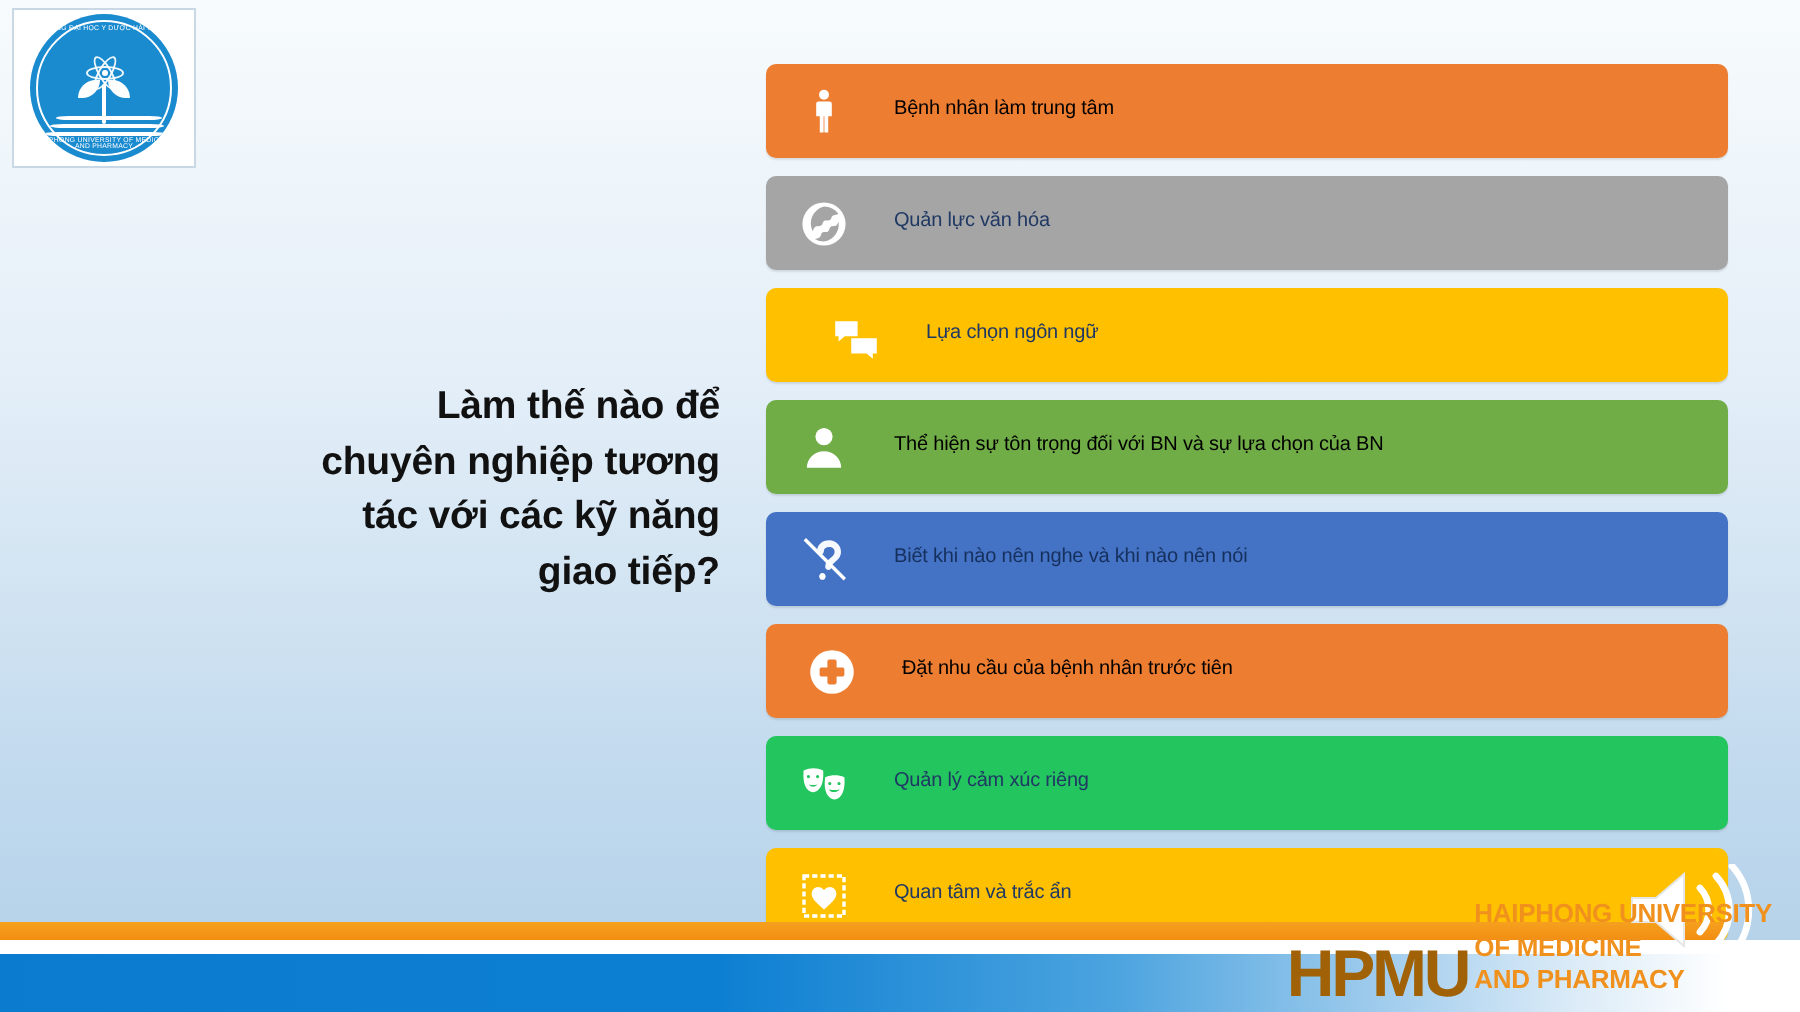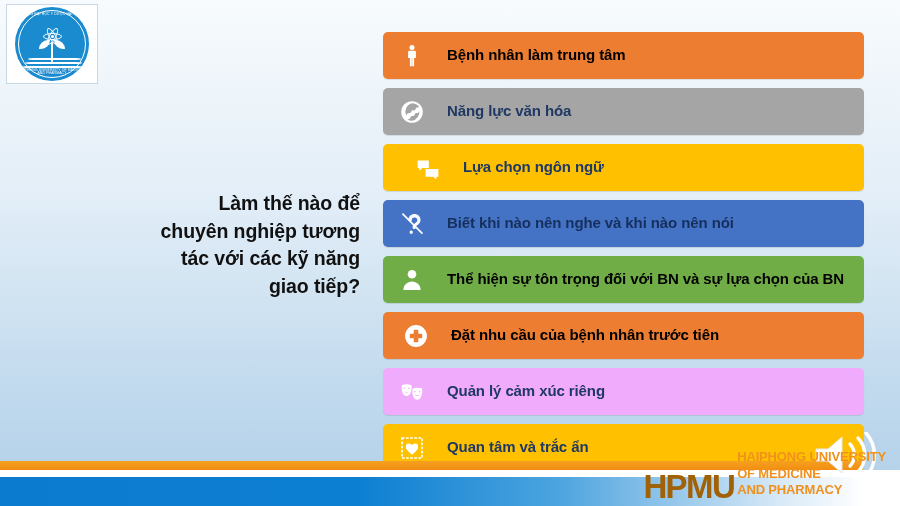--- a/index.html
+++ b/index.html
@@ -88,21 +88,21 @@
     padding:4px 14px 4px 16px;
     box-shadow:0 1px 1px rgba(0,0,0,.10);
   }
   .bar .ico{
     flex:0 0 26px; width:26px; height:26px;
     display:flex; align-items:center; justify-content:center;
     margin-right:22px;
   }
   .bar .ico svg{ display:block; }
   .bar .lbl{
-    font-size:15px; font-weight:700; line-height:1.25;
+    font-size:10px; font-weight:400; line-height:1.25;
     letter-spacing:-.1px;
   }
 
   
   .orange-bar{
     position:absolute; left:0; top:461px; width:862px; height:9px;
     background:linear-gradient(to bottom,#F6A01E,#F28E12);
   }
   .white-gap{
     position:absolute; left:0; top:470px; width:900px; height:7px;
@@ -178,59 +178,59 @@
         </svg>
       </span>
       <span class="lbl" style="color: rgb(0, 0, 0);">Bệnh nhân làm trung tâm</span>
     </div>
     <div class="bar" style="background: rgb(165, 165, 165);">
       <span class="ico">
         <svg width="24" height="24" viewBox="0 0 24 24" fill="#FFFFFF">
           <path d="M12 1.2A10.8 10.8 0 1 0 22.8 12 10.81 10.81 0 0 0 12 1.2zm0 2a8.8 8.8 0 0 1 7.2 3.76c-.9.5-2 .3-2.9.9-.8.5-.5 1.7-1.3 2.2-.9.5-2.1-.1-3 .4-.8.5-.6 1.8-1.4 2.3-.9.6-2.2.1-3.1.7-.7.5-.7 1.5-1.2 2.1A8.78 8.78 0 0 1 12 3.2zm0 17.6a8.77 8.77 0 0 1-4.6-1.3c.7-.4 1.6-.3 2.3-.8.9-.6.6-1.9 1.5-2.5.8-.5 2 0 2.8-.5.9-.6.6-1.9 1.5-2.4.8-.5 1.9-.1 2.7-.6.6-.4.7-1.2 1.1-1.8A8.8 8.8 0 0 1 12 20.8z"></path>
         </svg>
       </span>
-      <span class="lbl" style="color: rgb(31, 56, 100);">Năng lực văn hóa</span>
+      <span class="lbl" style="color: rgb(31, 56, 100);">Quản lực văn hóa</span>
     </div>
     <div class="bar" style="background: rgb(255, 192, 0); padding-left: 32px;">
       <span class="ico">
         <svg width="24" height="24" viewBox="0 0 24 24" fill="#FFFFFF">
           <path d="M1.6 4.6h11.2v7.5H6.4l-3.1 2.7v-2.7H1.6z"></path>
           <path d="M9.6 13.1h12.8v7.6h-2v2.7l-3.1-2.7H9.6z"></path>
         </svg>
       </span>
       <span class="lbl" style="color: rgb(31, 56, 100);">Lựa chọn ngôn ngữ</span>
+    </div>
+    <div class="bar" style="background: rgb(112, 173, 71);">
+      <span class="ico">
+        <svg width="24" height="24" viewBox="0 0 24 24" fill="#FFFFFF">
+          <circle cx="12" cy="6.3" r="4.3"></circle>
+          <path d="M3.4 21.9c0-4.7 3.9-8.3 8.6-8.3s8.6 3.6 8.6 8.3z"></path>
+        </svg>
+      </span>
+      <span class="lbl" style="color: rgb(0, 0, 0);">Thể hiện sự tôn trọng đối với BN và sự lựa chọn của BN</span>
     </div>
     <div class="bar" style="background: rgb(68, 114, 196);">
       <span class="ico">
         <svg width="24" height="24" viewBox="0 0 24 24" fill="#FFFFFF">
           <path d="M14.6 2.1c-3.6 0-6.1 2.4-6.1 5.6 0 1 .8 1.7 1.7 1.7s1.7-.8 1.7-1.7c0-1.3 1-2.2 2.7-2.2 1.6 0 2.7 1 2.7 2.4 0 1.3-.7 2-2.1 3.1-1.6 1.3-2.6 2.4-2.6 4.4 0 .9.7 1.6 1.6 1.6s1.6-.7 1.6-1.6c0-.8.4-1.3 1.5-2.2 1.8-1.4 3.2-2.8 3.2-5.3 0-3.2-2.6-5.8-5.9-5.8z" opacity=".95"></path>
           <path d="M11.2 18.5c-.9 0-1.6.7-1.6 1.7s.7 1.7 1.6 1.7 1.6-.7 1.6-1.7-.7-1.7-1.6-1.7z"></path>
           <path d="M2.4 1.6 22.4 21.6" stroke="#FFFFFF" stroke-width="1.7" fill="none"></path>
         </svg>
       </span>
       <span class="lbl" style="color: rgb(22, 48, 94);">Biết khi nào nên nghe và khi nào nên nói</span>
     </div>
-    <div class="bar" style="background: rgb(112, 173, 71);">
-      <span class="ico">
-        <svg width="24" height="24" viewBox="0 0 24 24" fill="#FFFFFF">
-          <circle cx="12" cy="6.3" r="4.3"></circle>
-          <path d="M3.4 21.9c0-4.7 3.9-8.3 8.6-8.3s8.6 3.6 8.6 8.3z"></path>
-        </svg>
-      </span>
-      <span class="lbl" style="color: rgb(0, 0, 0);">Thể hiện sự tôn trọng đối với BN và sự lựa chọn của BN</span>
-    </div>
     <div class="bar" style="background: rgb(237, 125, 49); padding-left: 20px;">
       <span class="ico">
         <svg width="24" height="24" viewBox="0 0 24 24" fill="#FFFFFF">
           <path d="M12 1.1A10.9 10.9 0 1 0 22.9 12 10.9 10.9 0 0 0 12 1.1zm5.3 13.2h-3v3a.9.9 0 0 1-.9.9h-2.8a.9.9 0 0 1-.9-.9v-3h-3a.9.9 0 0 1-.9-.9v-2.8a.9.9 0 0 1 .9-.9h3v-3a.9.9 0 0 1 .9-.9h2.8a.9.9 0 0 1 .9.9v3h3a.9.9 0 0 1 .9.9v2.8a.9.9 0 0 1-.9.9z"></path>
         </svg>
       </span>
       <span class="lbl" style="color: rgb(0, 0, 0);">Đặt nhu cầu của bệnh nhân trước tiên</span>
     </div>
-    <div class="bar" style="background: #f0abfc;">
+    <div class="bar" style="background: #22c55e;">
       <span class="ico">
         <svg width="24" height="24" viewBox="0 0 24 24" fill="#FFFFFF">
           <path d="M1.8 5.2c3.4-1.4 6.6-1.4 9.8 0 .2 4.3-.3 7.6-2.3 9.6-1.8 1.8-3.8 1.7-5.5-.1-1.8-2-2.3-5.2-2-9.5zm2.4 2.3a.8.8 0 1 0 .8.8.8.8 0 0 0-.8-.8zm4.6 0a.8.8 0 1 0 .8.8.8.8 0 0 0-.8-.8zm-4.4 4.7c1.3 1.5 3 1.5 4.3 0-1.4.4-2.9.4-4.3 0z"></path>
           <path d="M12.6 8.6c3.3-1.3 6.5-1.3 9.6 0 .3 4.4-.2 7.7-2.2 9.8-1.8 1.8-3.8 1.8-5.5 0-2-2.1-2.5-5.4-1.9-9.8zm2.3 2.4a.8.8 0 1 0 .8.8.8.8 0 0 0-.8-.8zm4.6 0a.8.8 0 1 0 .8.8.8.8 0 0 0-.8-.8zm-5 3.6c.6 1.9 3.9 1.9 5.4 0-1.8.6-3.7.6-5.4 0z"></path>
         </svg>
       </span>
       <span class="lbl" style="color: rgb(31, 56, 100);">Quản lý cảm xúc riêng</span>
     </div>
     <div class="bar" style="background: rgb(255, 192, 0); align-items: center;">
       <span class="ico">

